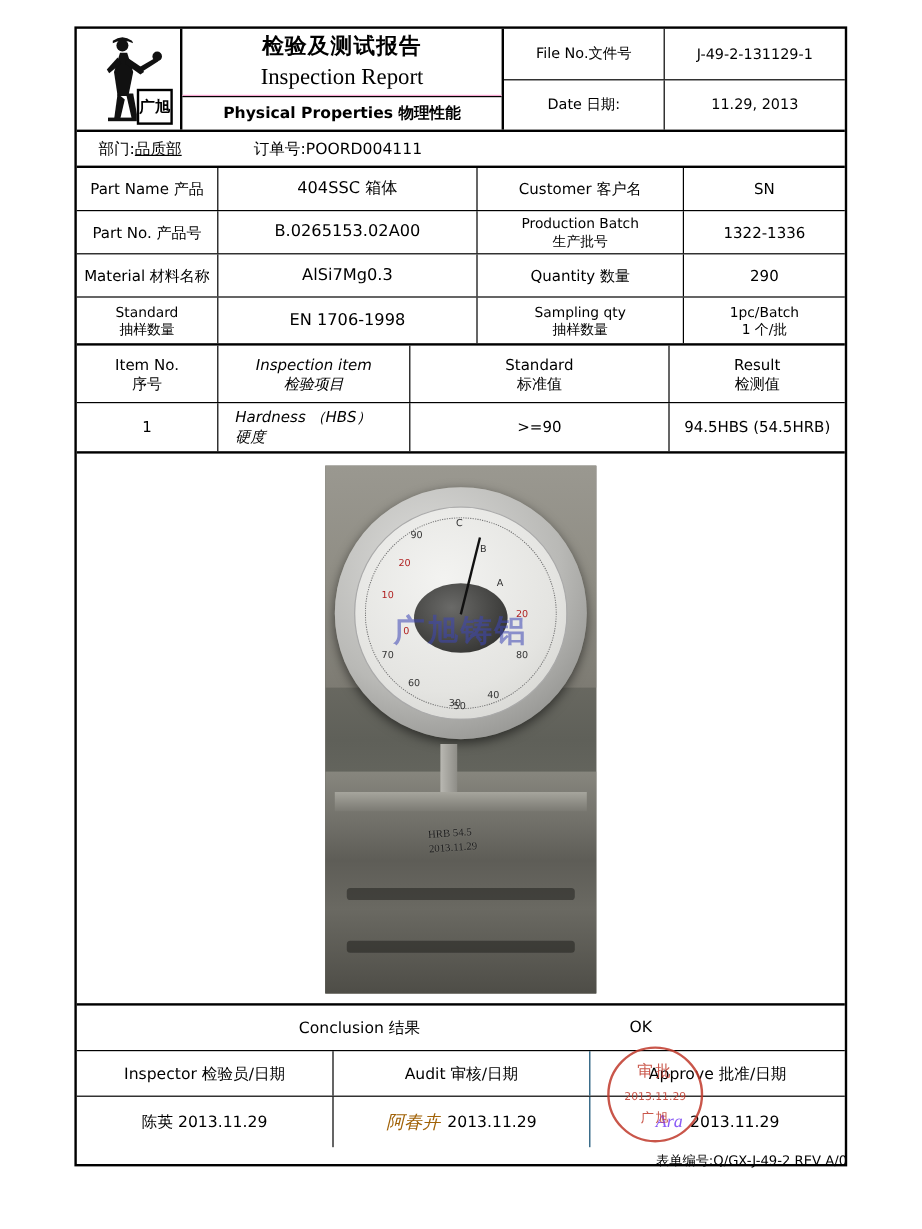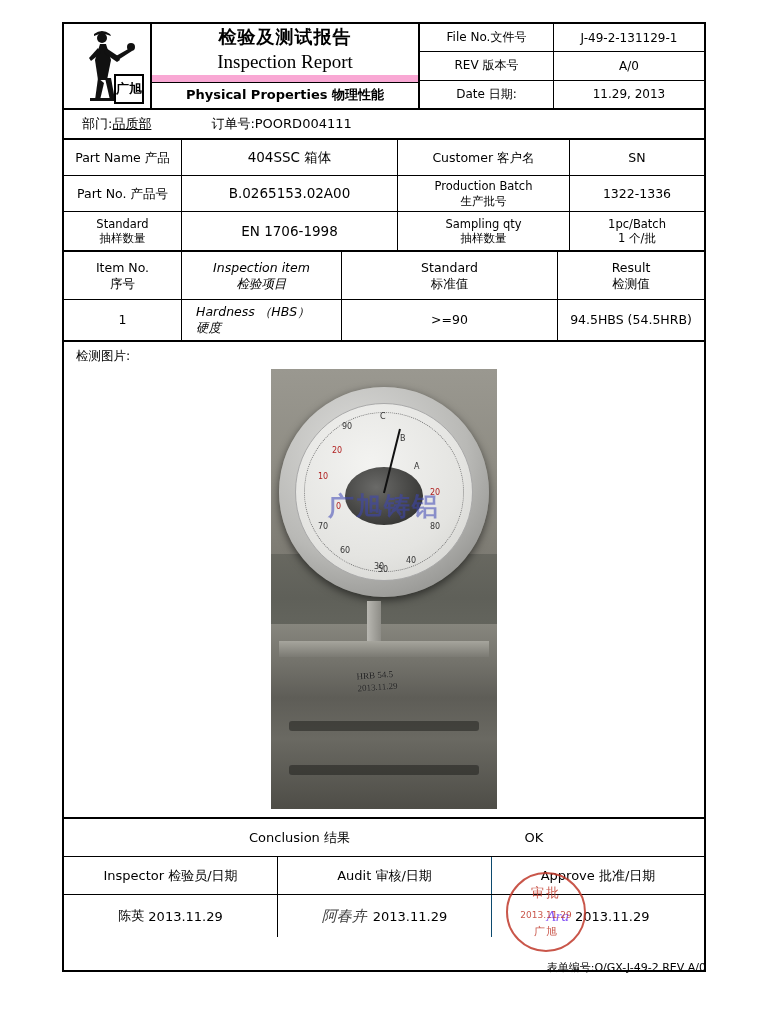--- a/index.html
+++ b/index.html
@@ -63,21 +63,21 @@
   .hdr-title .t1 {
     font-family: "DejaVu Sans", sans-serif;
     font-size: 18px;
     font-weight: bold;
     letter-spacing: 1px;
     border-bottom: 0;
   }
   .hdr-title .t2 {
     font-family: "Liberation Serif", serif;
     font-size: 19px;
-    border-bottom: 7px solid #f9a8d4;
+    border-bottom: 1px solid #f9a8d4;
     padding-bottom: 0;
   }
   .hdr-title .t3 {
     font-family: "DejaVu Sans", sans-serif;
     font-size: 13px;
     font-weight: bold;
     border-top: 1px solid #000;
   }
   .hdr-meta {
     flex: 1;
@@ -337,21 +337,21 @@
     font-size: 13px;
     font-family: "DejaVu Sans", sans-serif;
     box-sizing: border-box;
     position: relative;
   }
   .sig-script {
     font-family: "Liberation Serif", serif;
     font-style: italic;
     font-size: 15px;
     margin-right: 6px;
-    color: #404040;
+    color: #a16207;
   }
   .sig-blue {
     color: #8b5cf6;
     text-align: center;
   }
   
   .stamp {
     position: absolute;
     left: 506px;
     top: 872px;
@@ -429,24 +429,20 @@
         <div class="t-row t2">Inspection Report</div>
         <div class="t-row t3">Physical Properties 物理性能</div>
       </div>
 
       <div class="hdr-meta">
         <div class="meta-row">
           <div class="meta-label">File No.文件号</div>
           <div class="meta-value">J-49-2-131129-1</div>
         </div>
         <div class="meta-row">
-          <div class="meta-label">REV 版本号</div>
-          <div class="meta-value">A/0</div>
-        </div>
-        <div class="meta-row">
           <div class="meta-label">Date  日期:</div>
           <div class="meta-value">11.29, 2013</div>
         </div>
       </div>
     </div>
 
     <div class="deptline">
       <div class="dept">
         <span>部门:</span><u>品质部</u>
       </div>
@@ -467,20 +463,26 @@
       <div class="cell c2 h35">B.0265153.02A00</div>
       <div class="cell c3 h35 small">
         <div>
           <div>Production Batch</div>
           <div>生产批号</div>
         </div>
       </div>
       <div class="cell c4 h35">1322-1336</div>
     </div>
 
+    <div class="info-row">
+      <div class="cell c1 h35">Material 材料名称</div>
+      <div class="cell c2 h35">AlSi7Mg0.3</div>
+      <div class="cell c3 h35">Quantity 数量</div>
+      <div class="cell c4 h35">290</div>
+    </div>
 
     <div class="info-row thick">
       <div class="cell c1 h38 small">
         <div>
           <div>Standard</div>
           <div>抽样数量</div>
         </div>
       </div>
       <div class="cell c2 h38">EN 1706-1998</div>
       <div class="cell c3 h38 small">
@@ -530,21 +532,20 @@
         <div>
           <div>Hardness （HBS）</div>
           <div>硬度</div>
         </div>
       </div>
       <div class="cell r3">&gt;=90</div>
       <div class="cell r4">94.5HBS (54.5HRB)</div>
     </div>
 
     <div class="photo-area">
-      <div class="photo-label">检测图片:</div>
       <div class="photo-wrap">
         <div class="ph-bg"></div>
         <div class="ph-wall"></div>
 
         <div class="gauge-body">
           <div class="gauge-face">
             <div class="gauge-ticks"></div>
             <span class="gauge-num" style="left:46px;top:18px;">90</span>
             <span class="gauge-num red" style="left:36px;top:42px;">20</span>
             <span class="gauge-num red" style="left:22px;top:68px;">10</span>

